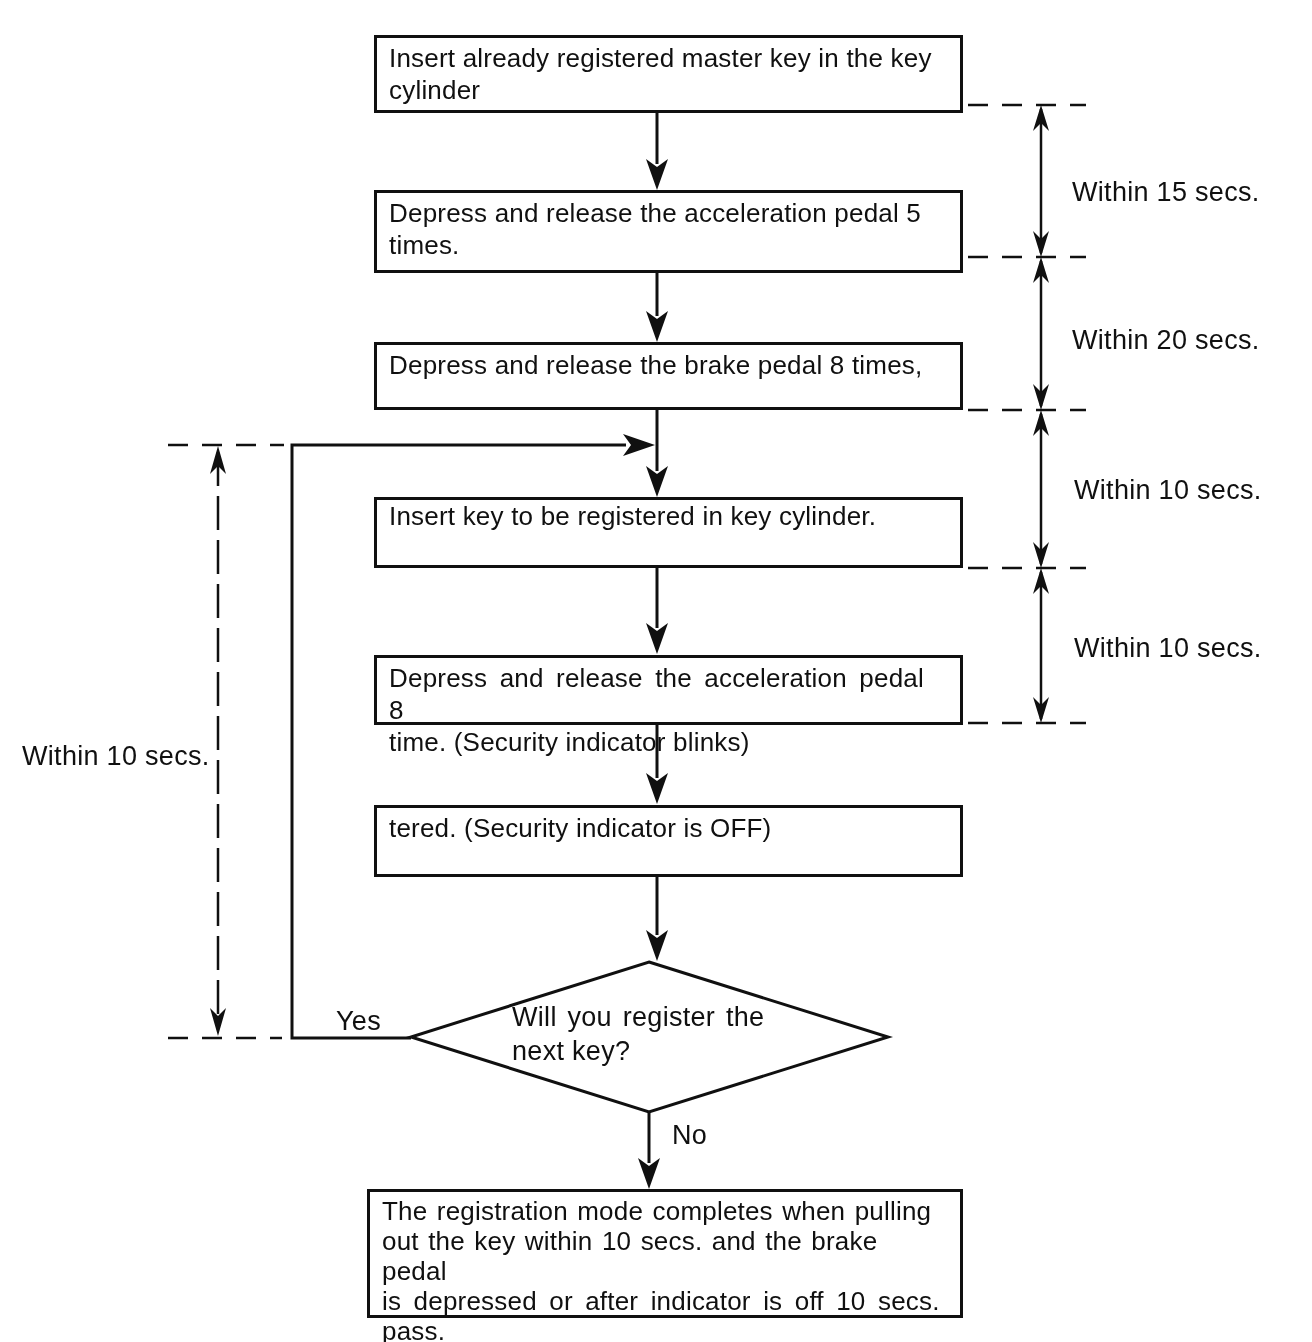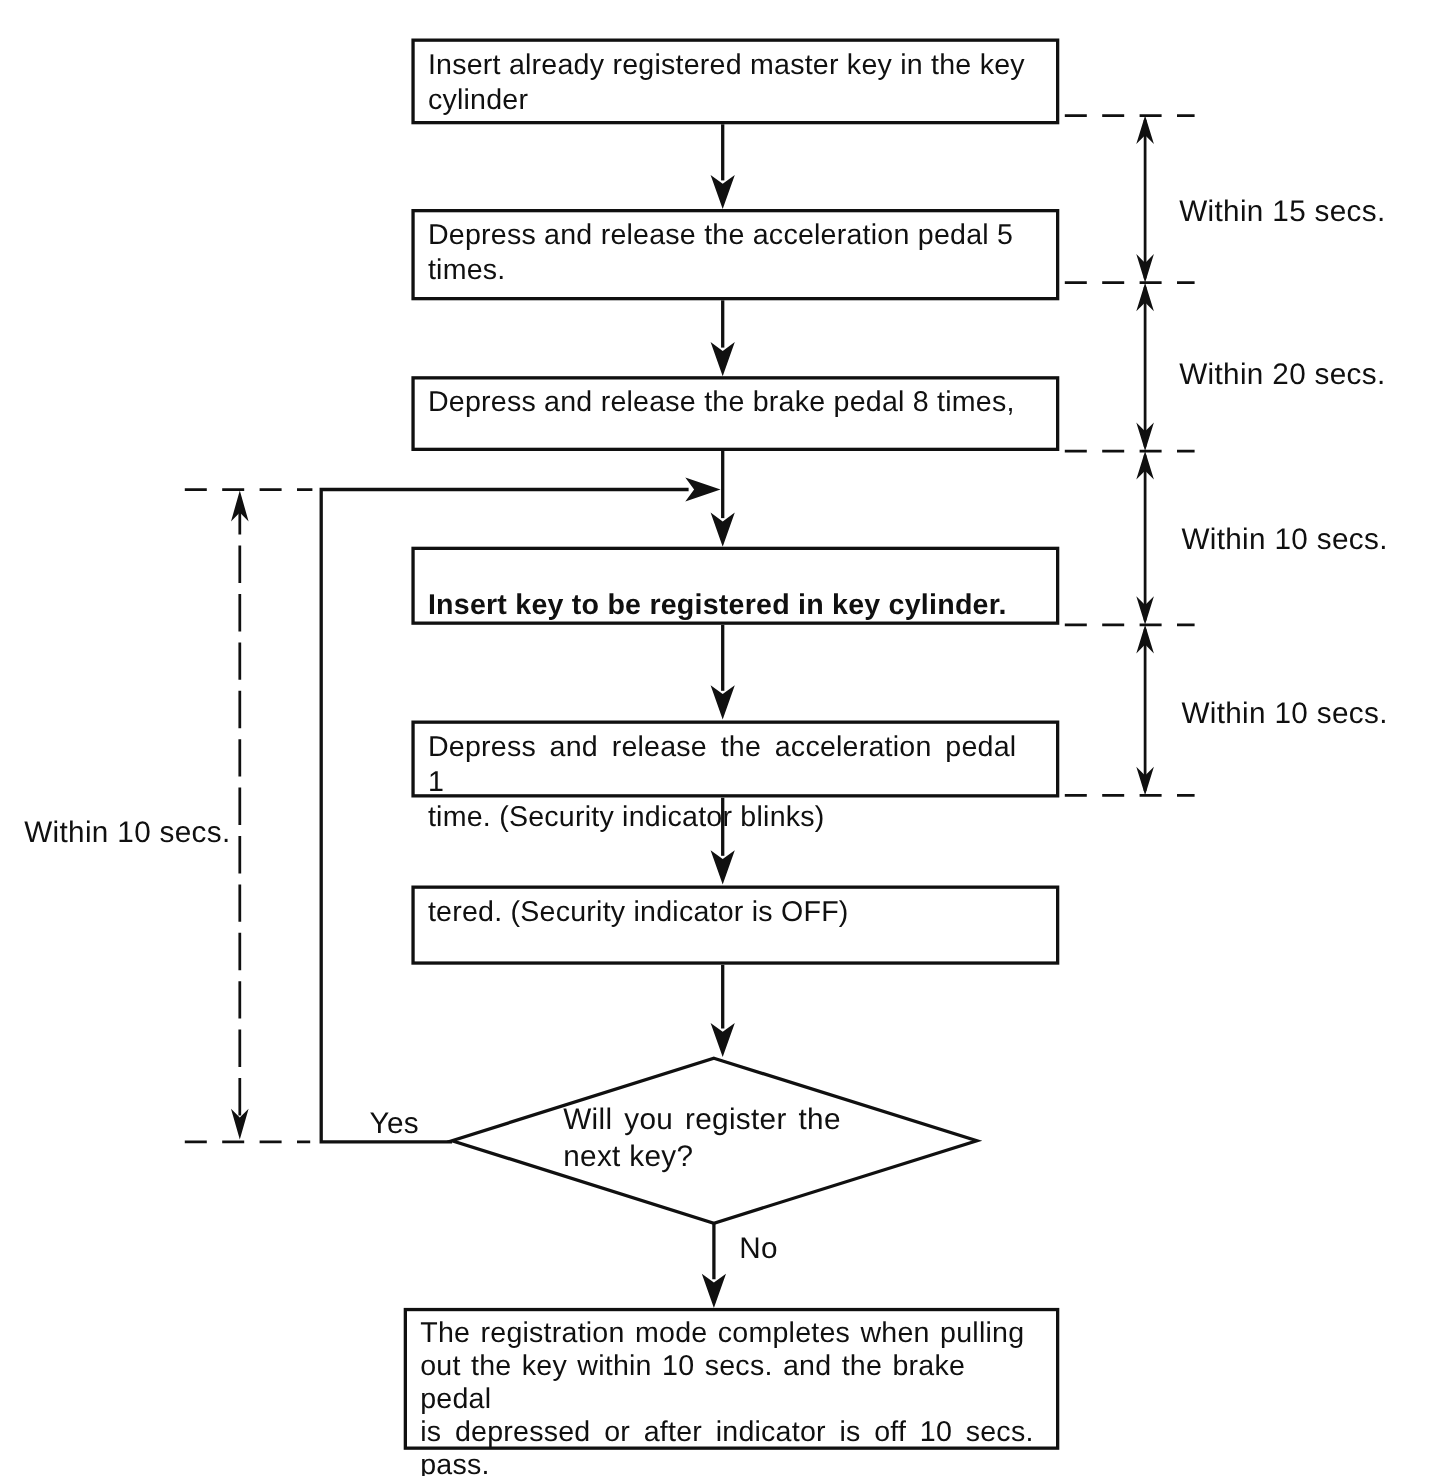--- a/index.html
+++ b/index.html
@@ -10,21 +10,21 @@
     font-family:"Liberation Sans", sans-serif;
     overflow:hidden;
   }
   .layer { position:absolute; left:0; top:0; z-index:1; }
   .pbox {
     position:absolute; left:374px; width:589px; box-sizing:border-box;
     border:3px solid var(--ink); background:var(--paper);
     font-size:26px; line-height:32px; padding:4px 12px 0 12px;
     z-index:2; letter-spacing:0.2px;
   }
-  .pbox.single { display:flex; align-items:flex-end; padding-top:17px;font-weight:bold; }
+  .pbox.single { display:flex; align-items:flex-start; padding-top:0; }
   .lbl {
     position:absolute; z-index:3; font-size:27px; line-height:32px;
     white-space:nowrap; letter-spacing:0.3px;
   }
   .dtext {
     position:absolute; left:512px; top:1000px; z-index:3;
     font-size:27px; line-height:34px; letter-spacing:0.3px;
   }
   .ws2 { word-spacing:2px; }
   .ws3 { word-spacing:3px; }
@@ -108,21 +108,21 @@
 
   <div class="pbox" style="top:342px;height:68px">
     <div>Depress and release the brake pedal 8 times,</div>
   </div>
 
   <div class="pbox single" style="top:497px;height:71px">
     <div>Insert key to be registered in key cylinder.</div>
   </div>
 
   <div class="pbox" style="top:655px;height:70px">
-    <div class="ws5">Depress and release the acceleration pedal 1</div>
+    <div class="ws5">Depress and release the acceleration pedal 8</div>
     <div>time. (Security indicator blinks)</div>
   </div>
 
   <div class="pbox" style="top:805px;height:72px">
     <div>tered. (Security indicator is OFF)</div>
   </div>
 
   <div class="pbox" style="left:367px;top:1189px;width:596px;height:129px;line-height:30px">
     <div class="ws2">The registration mode completes when pulling</div>
     <div class="ws2">out the key within 10 secs. and the brake pedal</div>

